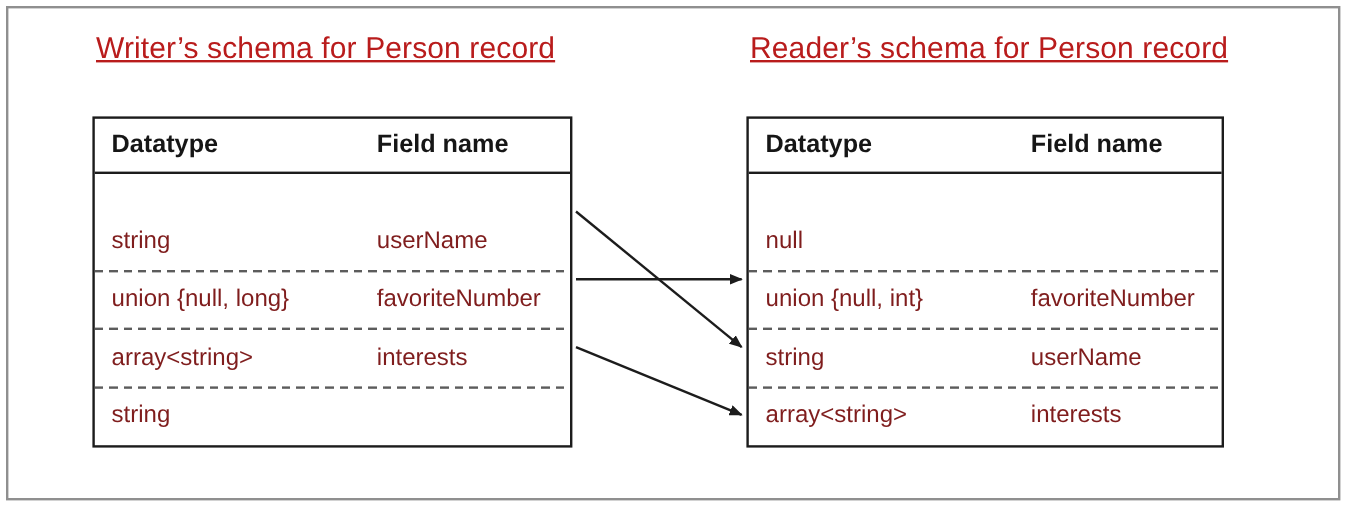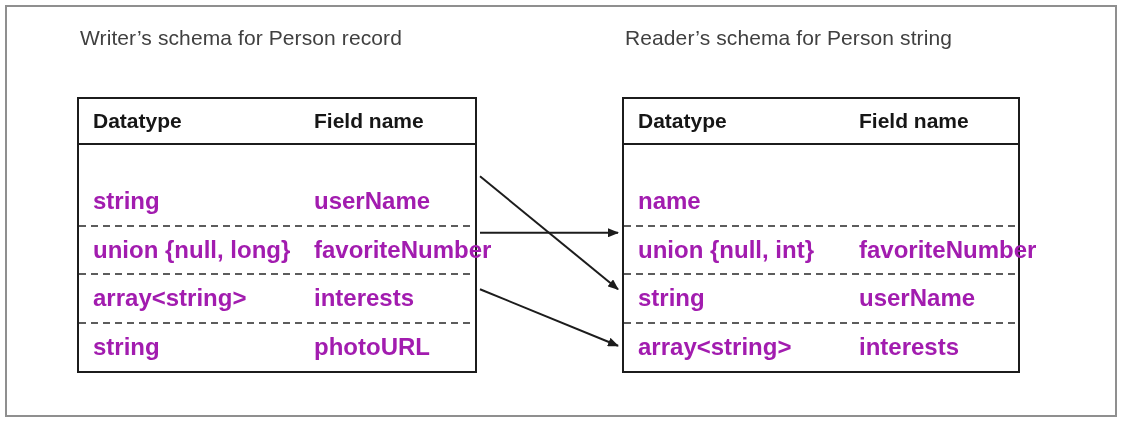--- a/index.html
+++ b/index.html
@@ -18,24 +18,25 @@
     position: absolute;
     left: 5px; top: 5px;
     width: 1112px; height: 412px;
     border: 2px solid #8f8f8f;
     pointer-events: none;
   }
 
   .schema-title {
     position: absolute;
     top: 26px;
-    font-size: 21px;
-    color: #404040;
+    font-size: 25px;
+    color: #b91c1c;
     letter-spacing: 0.1px;
     white-space: nowrap;
+    text-decoration: underline;
   }
   .schema-title.writer { left: 80px; }
   .schema-title.reader { left: 625px; }
 
   .schema-table {
     position: absolute;
     top: 97px;
     border: 2.5px solid #1c1c1c;
     background: #ffffff;
     display: flex;
@@ -43,24 +44,23 @@
     gap: 32px;
   }
   .schema-table.writer { left: 77px;  width: 400px; height: 276px; }
   .schema-table.reader { left: 622px; width: 398px; height: 276px; }
 
   .trow {
     position: relative;
     display: flex;
     align-items: center;
     padding-left: 14px;
-    font-size: 24px;
-    color: #a21caf;
+    font-size: 20px;
+    color: #7f1d1d;
     white-space: nowrap;
-    font-weight: bold;
   }
   .thead {
     height: 46px;
     border-bottom: 2px solid #1c1c1c;
     font-size: 21px;
     font-weight: bold;
     color: #161616;
   }
   .tbody { flex: 1; display: flex; flex-direction: column; }
   .tbody .trow { flex: 1; }
@@ -103,34 +103,33 @@
       <div class="trow" id="writer-row-1">
         <div class="col1">union {null, long}</div>
         <div class="col2">favoriteNumber</div>
       </div>
       <div class="trow" id="writer-row-2">
         <div class="col1">array&lt;string&gt;</div>
         <div class="col2">interests</div>
       </div>
       <div class="trow" id="writer-row-3">
         <div class="col1">string</div>
-        <div class="col2">photoURL</div>
       </div>
     </div>
   </div>
 
-  <div class="schema-title reader">Reader’s schema for Person string</div>
+  <div class="schema-title reader">Reader’s schema for Person record</div>
   <div class="schema-table reader">
     <div class="trow thead">
       <div class="col1">Datatype</div>
       <div class="col2">Field name</div>
     </div>
     <div class="tbody">
       <div class="trow" id="reader-row-0">
-        <div class="col1">name</div>
+        <div class="col1">null</div>
       </div>
       <div class="trow" id="reader-row-1">
         <div class="col1">union {null, int}</div>
         <div class="col2">favoriteNumber</div>
       </div>
       <div class="trow" id="reader-row-2">
         <div class="col1">string</div>
         <div class="col2">userName</div>
       </div>
       <div class="trow" id="reader-row-3">

